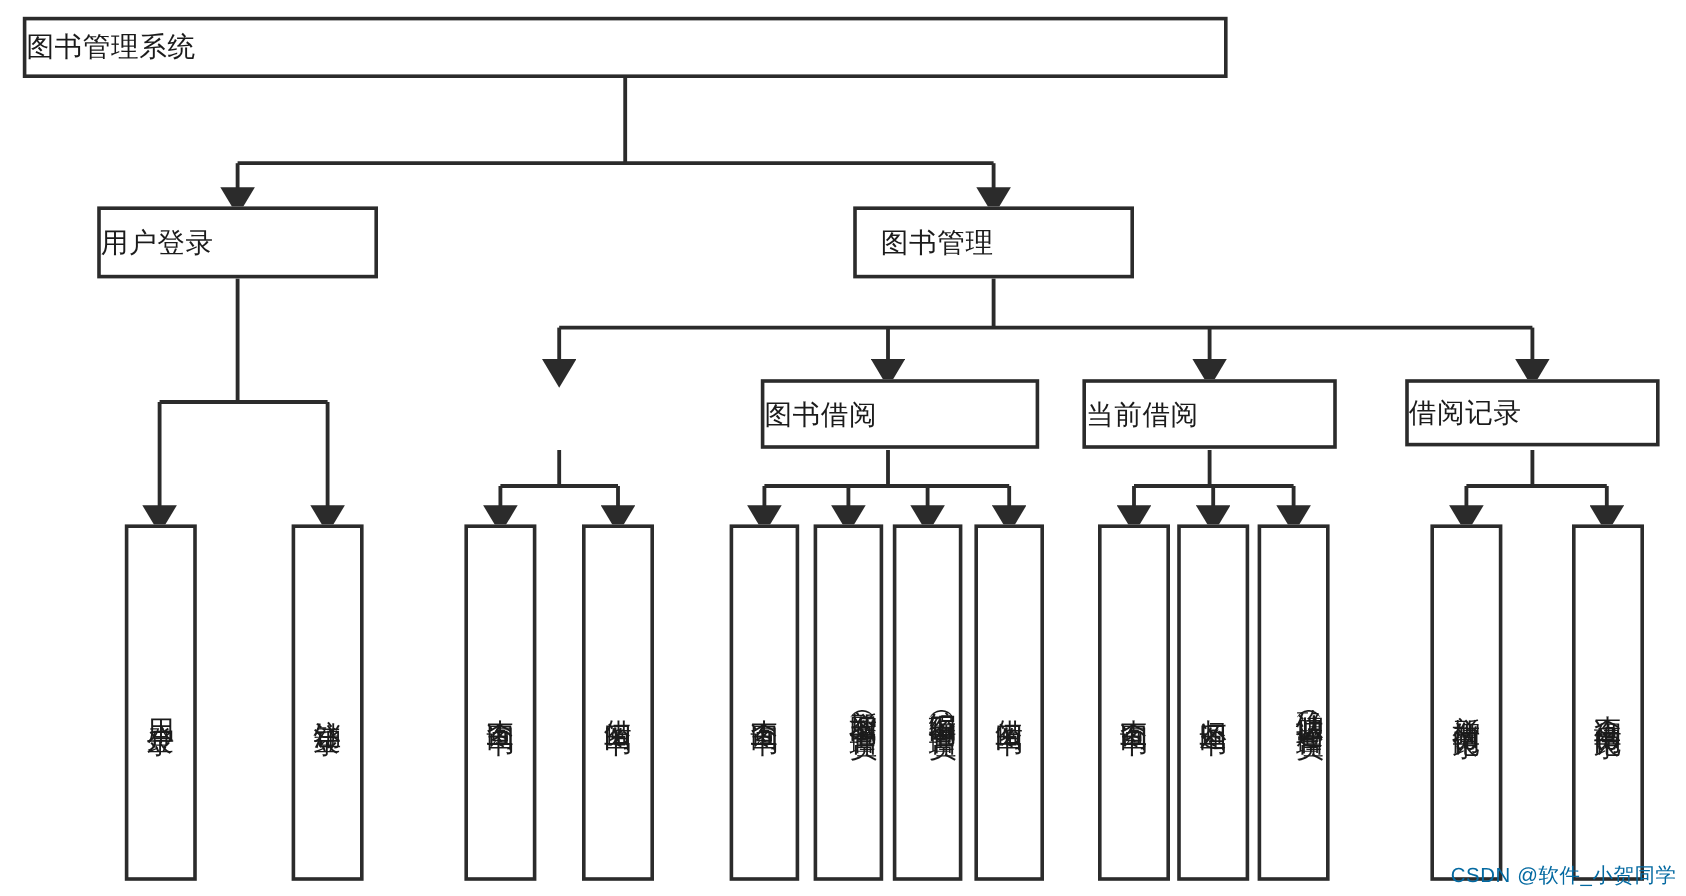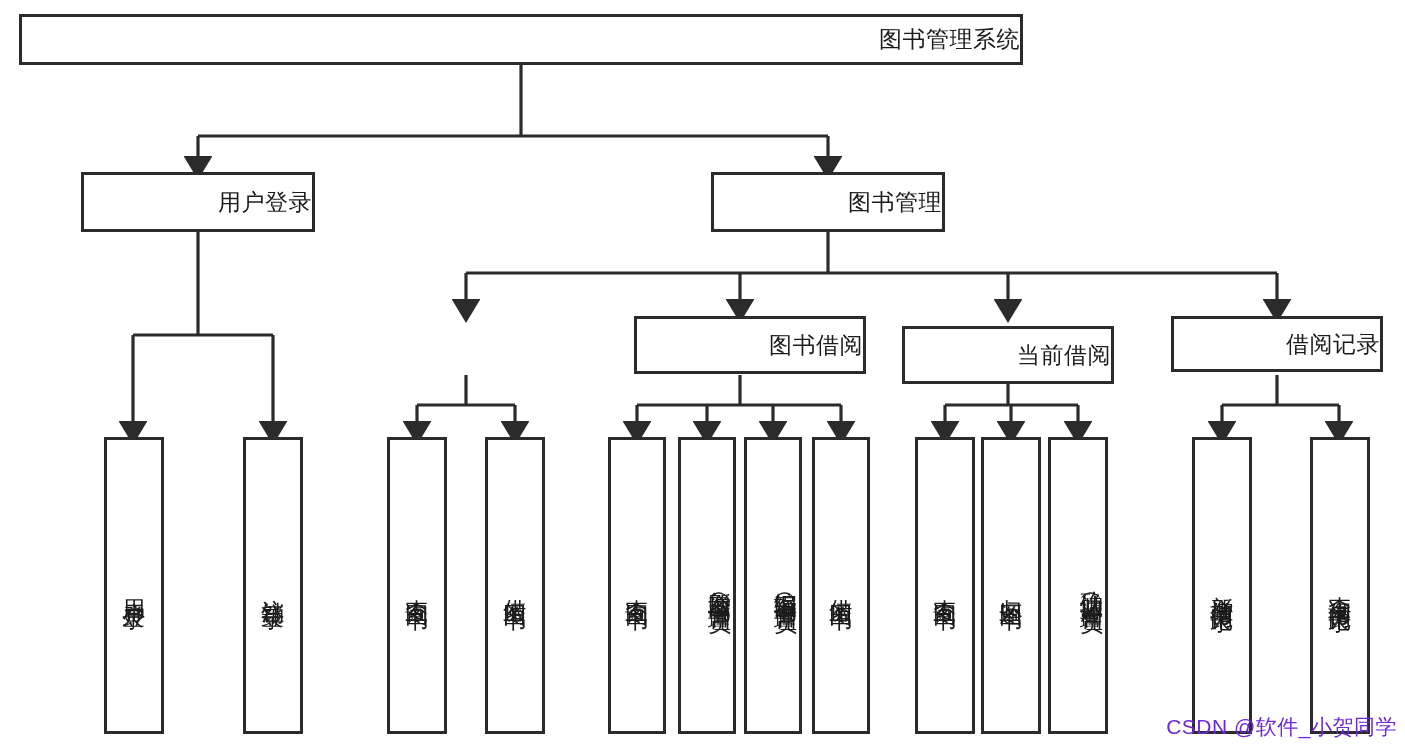--- a/index.html
+++ b/index.html
@@ -27,21 +27,21 @@
     height: 747px;
     pointer-events: none;
   }
   .node {
     position: absolute;
     box-sizing: border-box;
     background: #ffffff;
     border: 3px solid #2b2b2b;
     display: flex;
     align-items: center;
-    justify-content: flex-end;
+    justify-content: flex-start;
     color: #1b1b1b;
     line-height: 1.16;
     text-align: center;
     z-index: 2;
   }
   .node.h {
     font-size: 23px;
     letter-spacing: 0.5px;
   }
   .node.v {
@@ -63,22 +63,22 @@
   .node.v.topalign {
     align-items: flex-start;
   }
   .node.v.midalign {
     align-items: center;
   }
   .watermark {
     position: absolute;
     right: 8px;
     bottom: 6px;
-    font-size: 21px;
-    color: #6d28d9;
+    font-size: 17px;
+    color: #0369a1;
     letter-spacing: 0.5px;
     z-index: 5;
     white-space: nowrap;
   }
 </style>
 </head>
 <body>
 
 <div id="diagram-root">
 
@@ -142,21 +142,21 @@
   <div class="node h" style="left:81px; top:172px; width:234px; height:60px;">
     <span>用户登录</span>
   </div>
   <div class="node h" style="left:711px; top:172px; width:234px; height:60px;padding-left:20px;">
     <span>图书管理</span>
   </div>
 
   <div class="node h" style="left:634px; top:316px; width:232px; height:58px;">
     <span>图书借阅</span>
   </div>
-  <div class="node h" style="left:902px; top:316px; width:212px; height:58px;margin-top:10px;">
+  <div class="node h" style="left:902px; top:316px; width:212px; height:58px;">
     <span>当前借阅</span>
   </div>
   <div class="node h" style="left:1171px; top:316px; width:212px; height:56px;">
     <span>借阅记录</span>
   </div>
 
   <div class="node v midalign" style="left:104px; top:437px; width:60px; height:297px;">
     <span class="vtext">用户登录</span>
   </div>
   <div class="node v midalign" style="left:243px; top:437px; width:60px; height:297px;">

